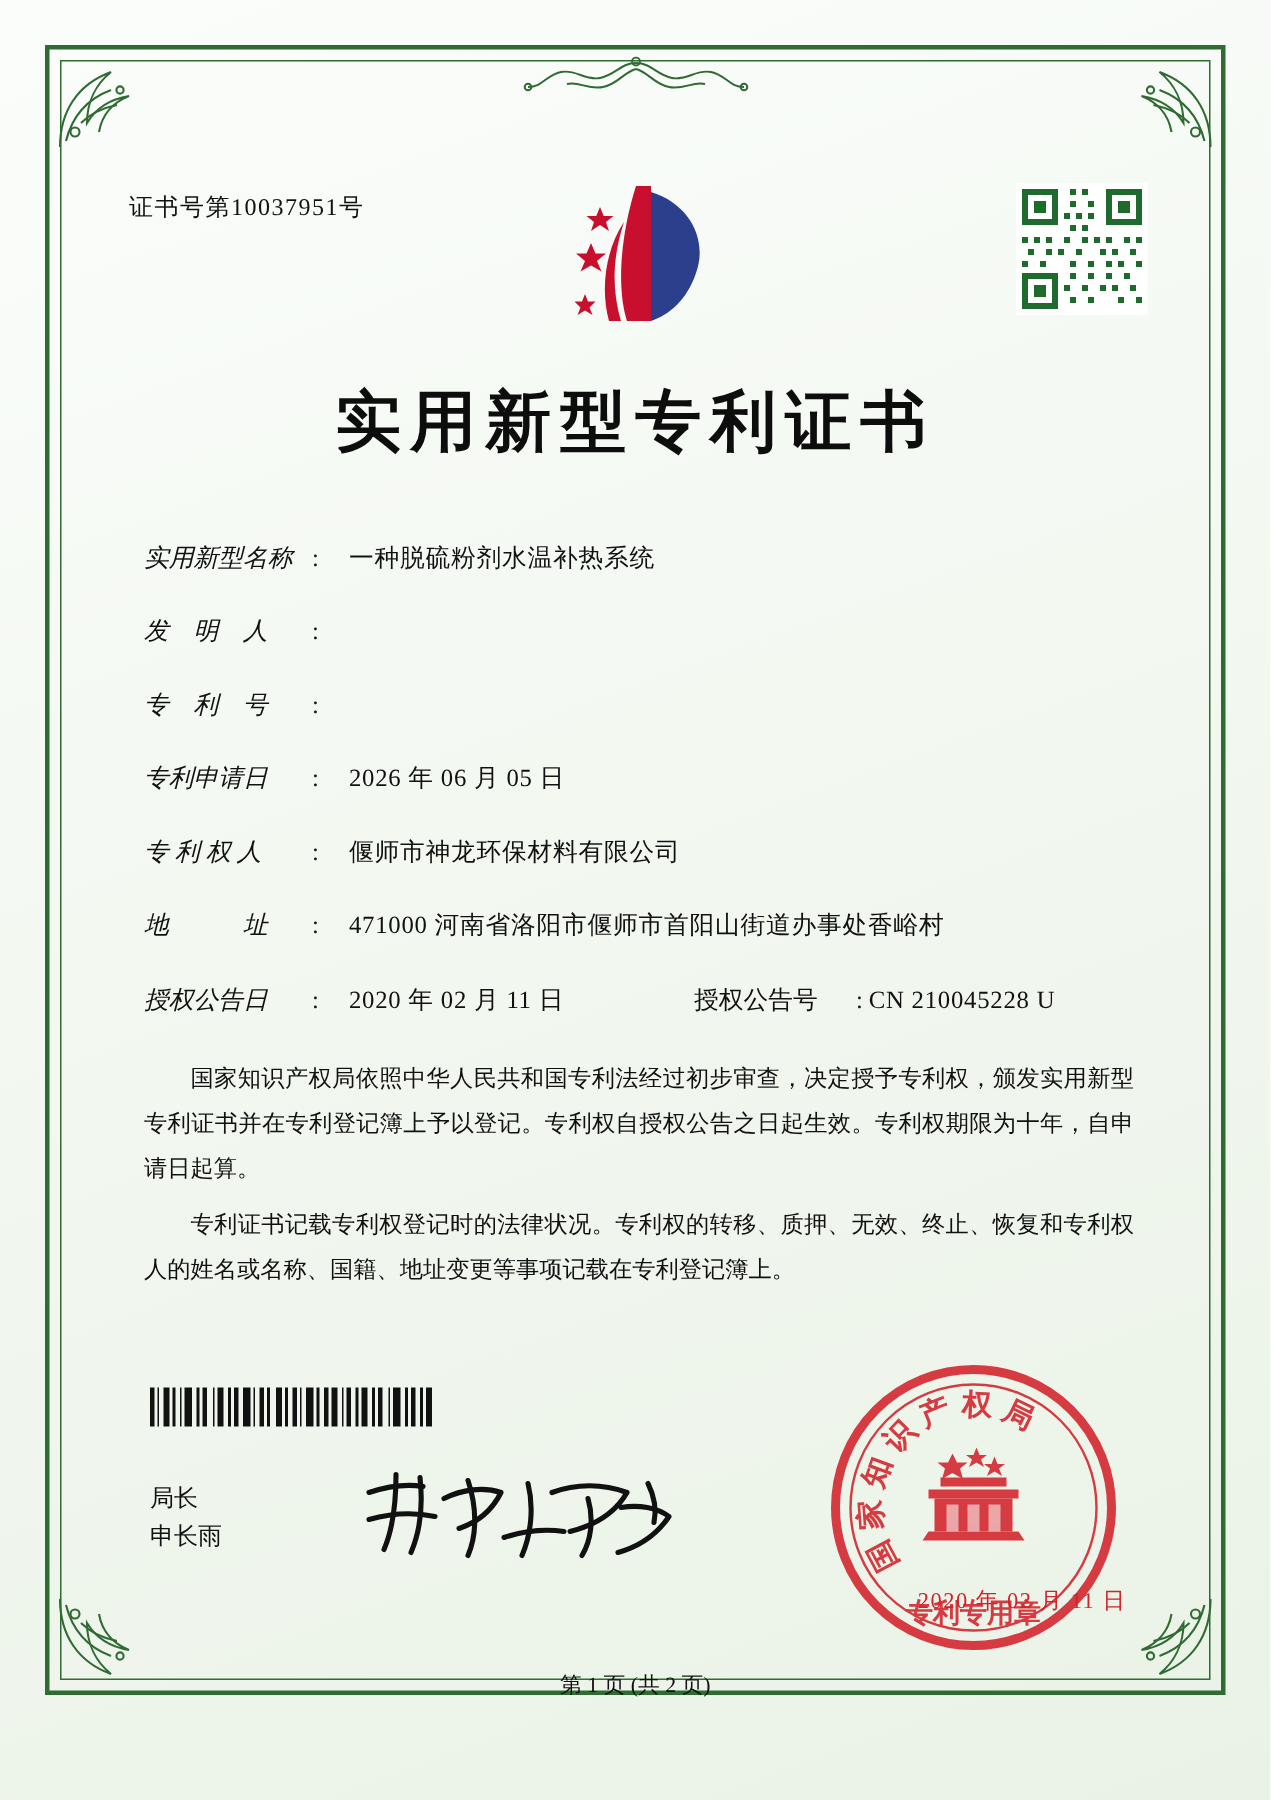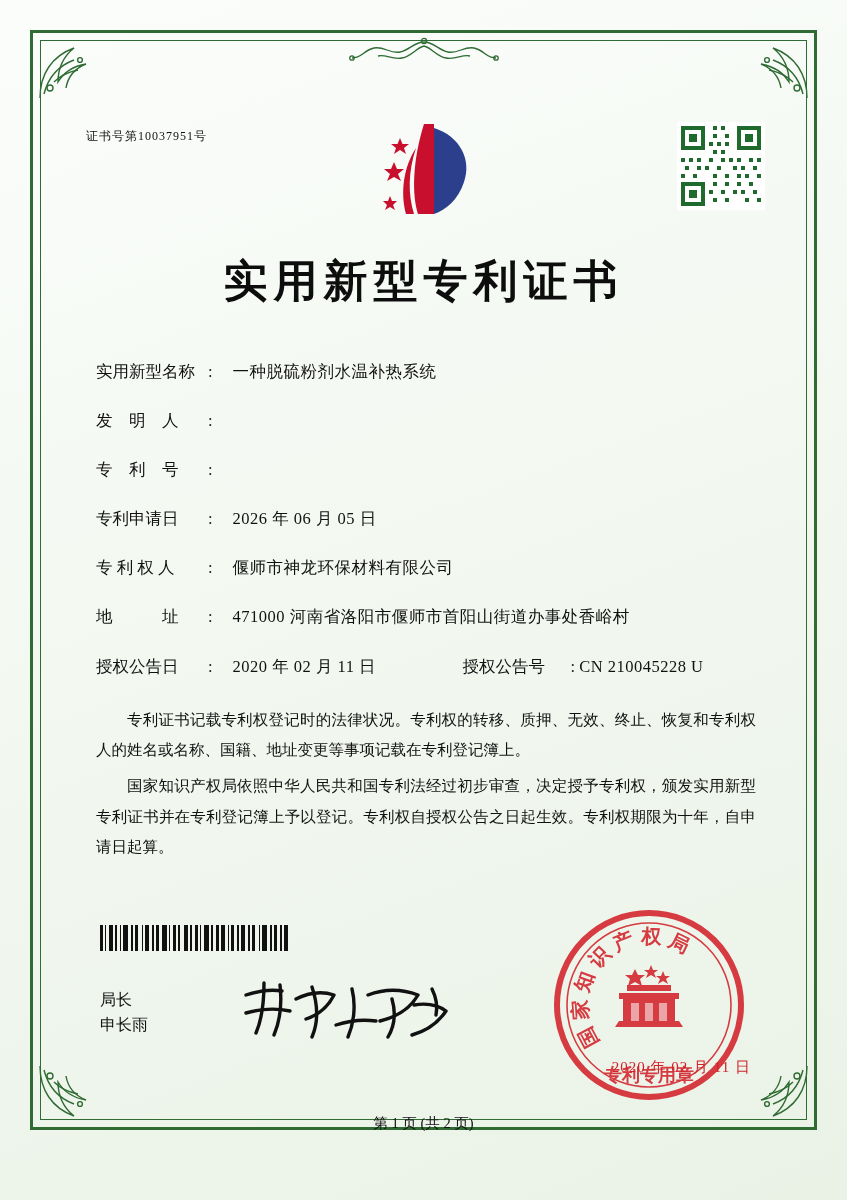--- a/index.html
+++ b/index.html
@@ -58,21 +58,21 @@
     transform: translateX(-50%);
     width: 260px; height: 34px;
     color: #2f6b33;
   }
   .top-flourish svg { width: 100%; height: 100%; display: block; }
 
   
   .cert-no {
     position: absolute;
     left: 86px; top: 128px;
-    font-size: 12px;
+    font-size: 16px;
     letter-spacing: 1px;
     color: #111;
   }
 
   .emblem {
     position: absolute;
     left: 368px; top: 118px;
     width: 120px; height: 108px;
   }
   .emblem svg { width: 100%; height: 100%; display: block; }
@@ -107,20 +107,21 @@
     align-items: baseline;
     margin-bottom: 26px;
     font-size: 16.5px;
     line-height: 1.4;
   }
   .field-label {
     width: 112px;
     flex: 0 0 112px;
     letter-spacing: 0px;
     color: #111;
+    font-style: italic;
   }
   .field-colon {
     flex: 0 0 auto;
     padding-right: 4px;
   }
   .field-value {
     flex: 1 1 auto;
     color: #111;
     letter-spacing: 0.5px;
     margin-left: 16px;
@@ -399,22 +400,22 @@
       <span class="field-colon">:</span>
       <span class="field-value">2020 年 02 月 11 日</span>
       <span class="sec-label">授权公告号</span>
       <span class="field-colon">:</span>
       <span class="sec-value">CN 210045228 U</span>
     </div>
 
   </div>
 
   <div class="paras">
+    <p>国家知识产权局依照中华人民共和国专利法经过初步审查，决定授予专利权，颁发实用新型专利证书并在专利登记簿上予以登记。专利权自授权公告之日起生效。专利权期限为十年，自申请日起算。</p>
     <p>专利证书记载专利权登记时的法律状况。专利权的转移、质押、无效、终止、恢复和专利权人的姓名或名称、国籍、地址变更等事项记载在专利登记簿上。</p>
-    <p>国家知识产权局依照中华人民共和国专利法经过初步审查，决定授予专利权，颁发实用新型专利证书并在专利登记簿上予以登记。专利权自授权公告之日起生效。专利权期限为十年，自申请日起算。</p>
   </div>
 
   <div class="barcode">
     <i style="width:3px"></i>
       <i style="width:2px;background:transparent"></i>
     <i style="width:1px"></i>
       <i style="width:3px;background:transparent"></i>
     <i style="width:4px"></i>
       <i style="width:2px;background:transparent"></i>
     <i style="width:2px"></i>

